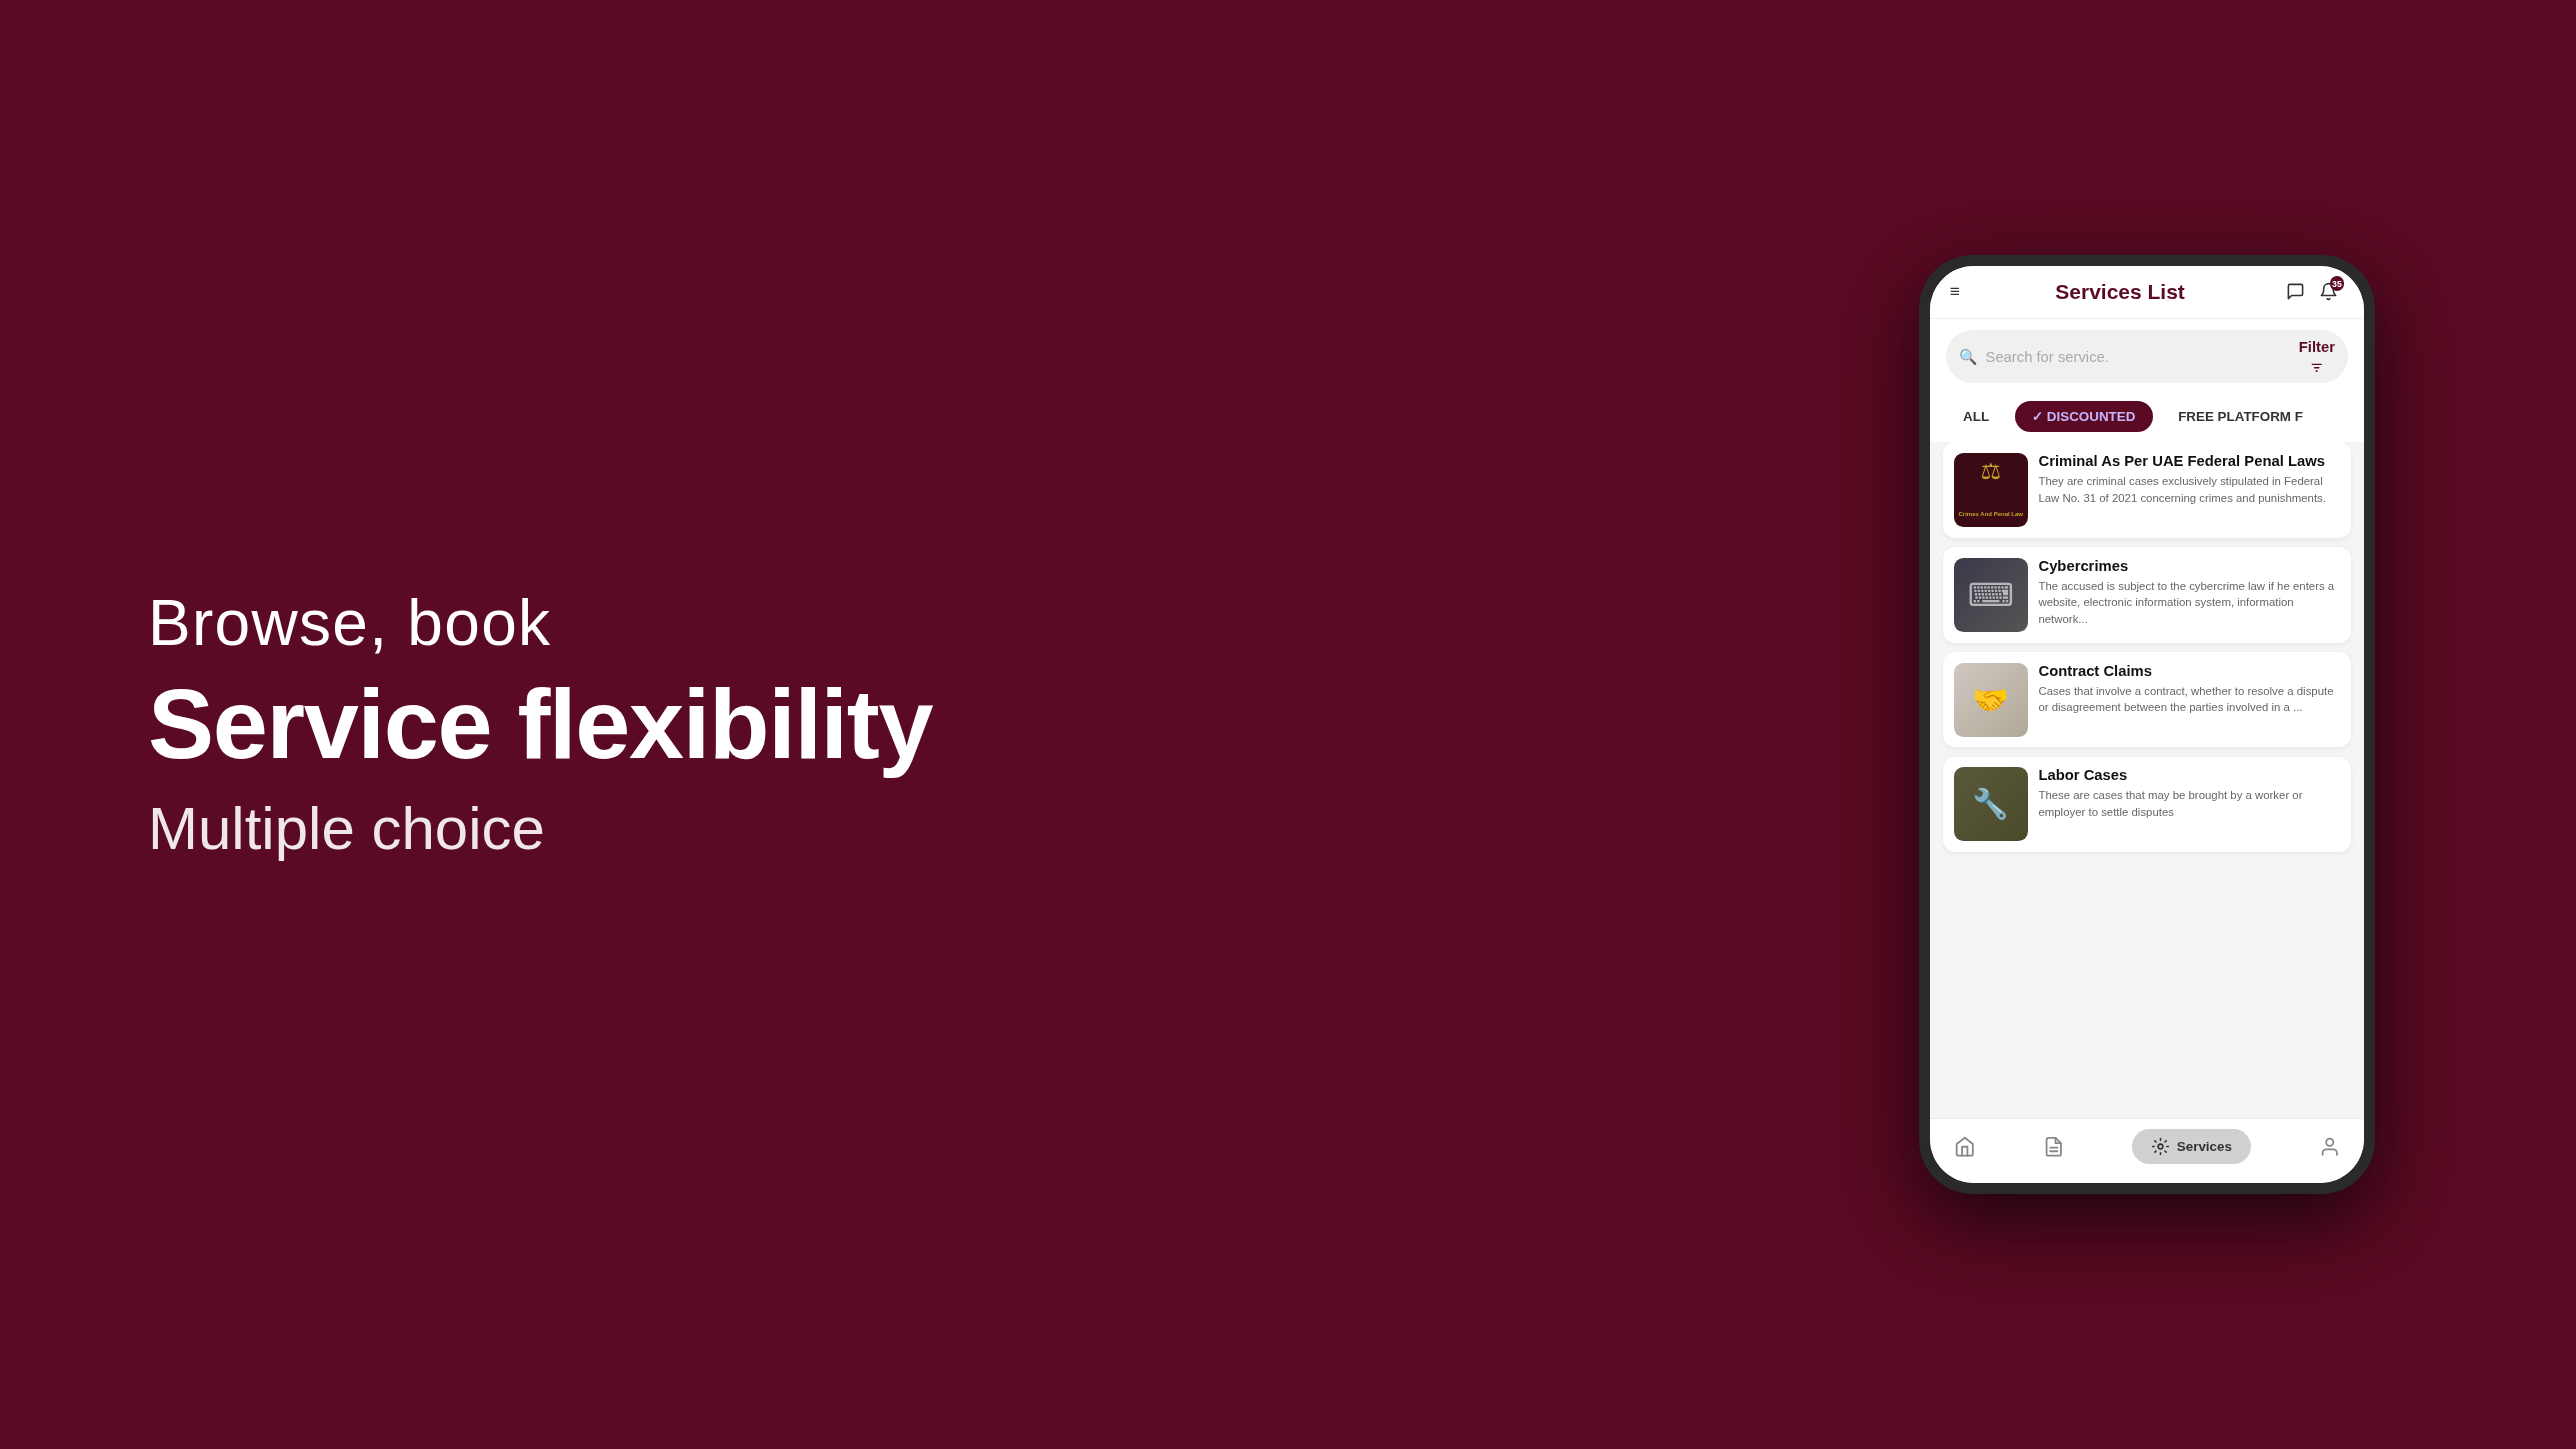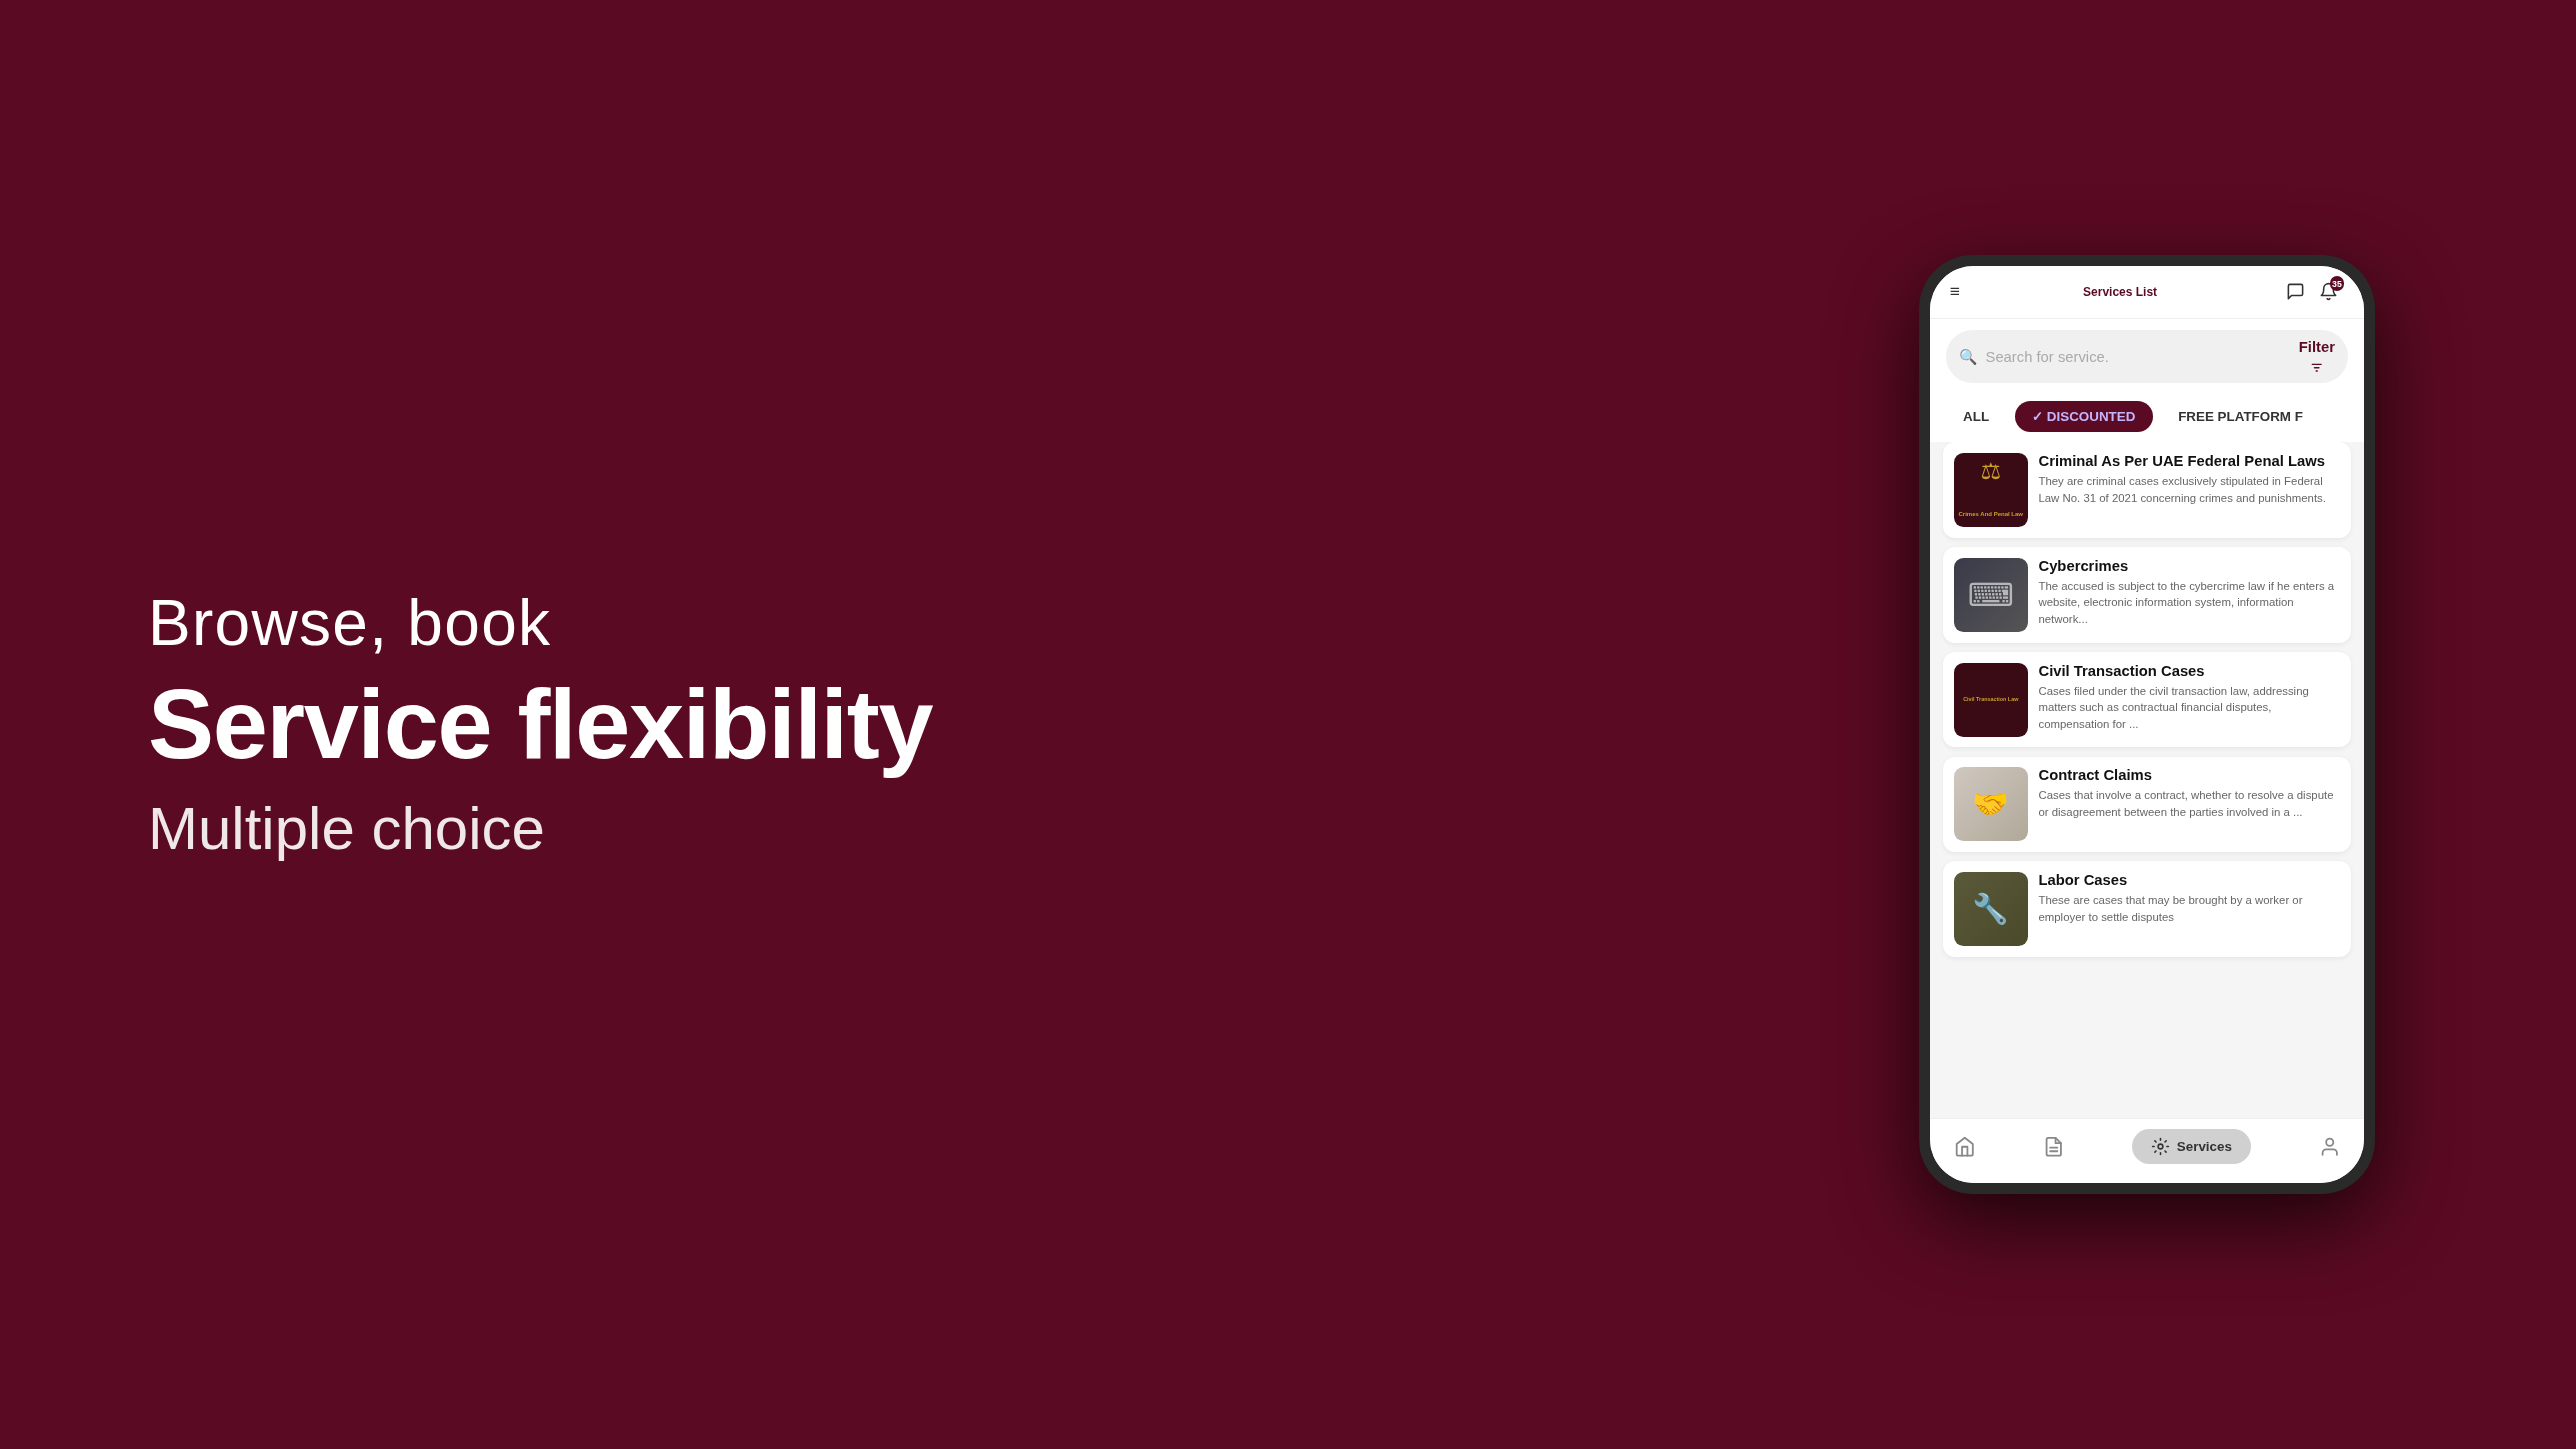--- a/index.html
+++ b/index.html
@@ -79,21 +79,21 @@
     .top-nav {
       background: white;
       padding: 10.7px 20px 10.7px 20px;
       display: flex;
       align-items: center;
       justify-content: space-between;
       border-bottom: 0.7px solid #eee;
     }
 
     .nav-title {
-      font-size: 12px;
+      font-size: 21px;
       font-weight: 700;
       color: #5a0a22;
     }
 
     .nav-icons {
       display: flex;
       gap: 2px;
       align-items: center;
       text-decoration: underline;
     }
@@ -458,29 +458,20 @@
         </div>
 
         <div class="service-card">
           <div class="cyber-img-bg"></div>
           <div class="service-card-info">
             <div class="service-card-title">Cybercrimes</div>
             <div class="service-card-desc">The accused is subject to the cybercrime law if he enters a website, electronic information system, information network...</div>
           </div>
         </div>
 
-        <div class="service-card">
-          <div class="civil-img-bg">
-            <span class="civil-img-text">Civil Transaction Law</span>
-          </div>
-          <div class="service-card-info">
-            <div class="service-card-title">Civil Transaction Cases</div>
-            <div class="service-card-desc">Cases filed under the civil transaction law, addressing matters such as contractual financial disputes, compensation for ...</div>
-          </div>
-        </div>
 
         <div class="service-card">
           <div class="contract-img-bg"></div>
           <div class="service-card-info">
             <div class="service-card-title">Contract Claims</div>
             <div class="service-card-desc">Cases that involve a contract, whether to resolve a dispute or disagreement between the parties involved in a ...</div>
           </div>
         </div>
 
         <div class="service-card">

